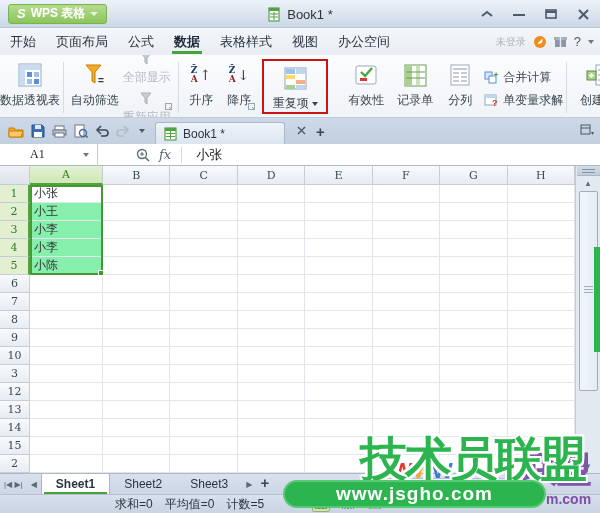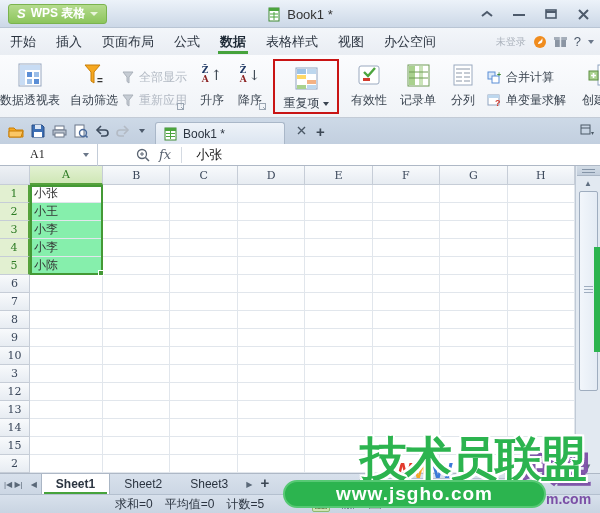--- a/index.html
+++ b/index.html
@@ -40,23 +40,23 @@
     background:linear-gradient(#fbfcfe,#f0f3f7); border-bottom:1px solid #c3cbd6;
     display:flex; align-items:stretch; padding-top:3px; overflow:hidden; }
   .rsep { width:1px; background:#d6dce4; margin:4px 3px; }
   .rgroup { display:flex; align-items:stretch; position:relative; }
   .big-btn { display:flex; flex-direction:column; align-items:center; justify-content:flex-start;
     padding-top:3px; gap:3px; }
   .big-btn .ico { height:28px; display:flex; align-items:center; justify-content:center; }
   .big-btn .lbl { font-size:12px; color:#3a4450; white-space:nowrap; display:flex; align-items:center; gap:3px; }
   .small-col { display:flex; flex-direction:column; justify-content:center; gap:6px; padding-top:2px; }
   .small-btn { display:flex; align-items:center; gap:4px; font-size:12px; color:#3a4450; white-space:nowrap; }
-  .small-btn.disabled { color:#b3bac4; }
+  .small-btn.disabled { color:#b3bac4;flex-direction:column; }
   .launcher { position:absolute; right:2px; bottom:3px; }
-  .redbox { border:2px solid #c91414; margin:1px 6px 3px 4px; padding:0 2px; display:flex; }
+  .redbox { border:2px solid #c91414; margin:1px 14px 3px 4px; padding:0 2px; display:flex; }
   .drop-caret { width:0; height:0; border-left:3px solid transparent; border-right:3px solid transparent;
     border-top:4px solid #3a4450; }
   .sort-ico { font-family:"DejaVu Serif",serif; font-size:9px; font-weight:bold; line-height:9px;
     display:flex; align-items:center; gap:2px; }
   .sort-ico .z { color:#1f3864; } .sort-ico .a { color:#8a1f1f; }
   .sort-arrow { font-size:14px; color:#3a4450; font-weight:normal; }
   .clip-right { margin-right:-26px; }
 
   
   .tabrow { position:absolute; left:0; top:118px; width:600px; height:26px;
@@ -190,21 +190,20 @@
       <span class="win-btn">
         <svg width="11" height="11">
             <path d="M1 1l9 9M10 1l-9 9" stroke="#4d5a6b" stroke-width="2"></path>
           </svg>
         </span>
     </div>
   </div>
 
   <div class="menubar">
     <span class="menu-item">开始</span>
-    <span class="menu-item">插入</span>
     <span class="menu-item">页面布局</span>
     <span class="menu-item">公式</span>
     <span class="menu-item active">数据</span>
     <span class="menu-item">表格样式</span>
     <span class="menu-item">视图</span>
     <span class="menu-item">办公空间</span>
     <div class="menu-right">
       <span class="login-label">未登录</span>
       <svg width="14" height="14">
           <circle cx="7" cy="7" r="6" fill="#f08c1e"></circle>

